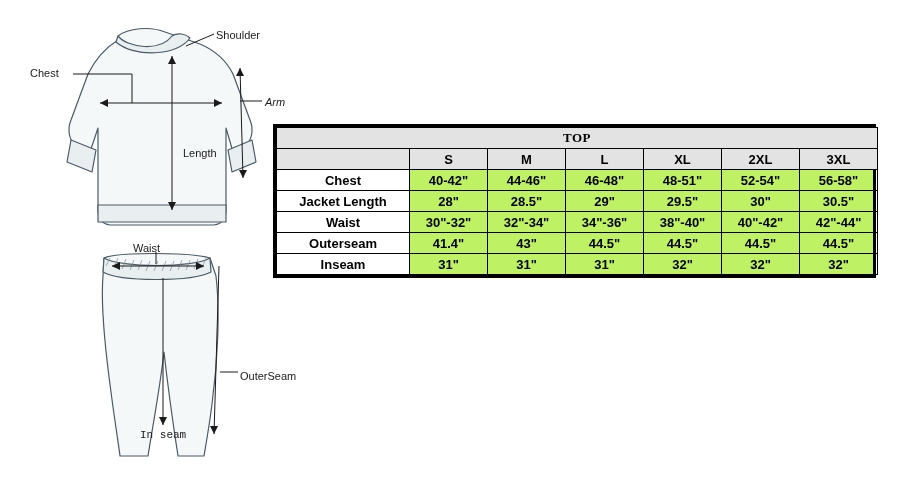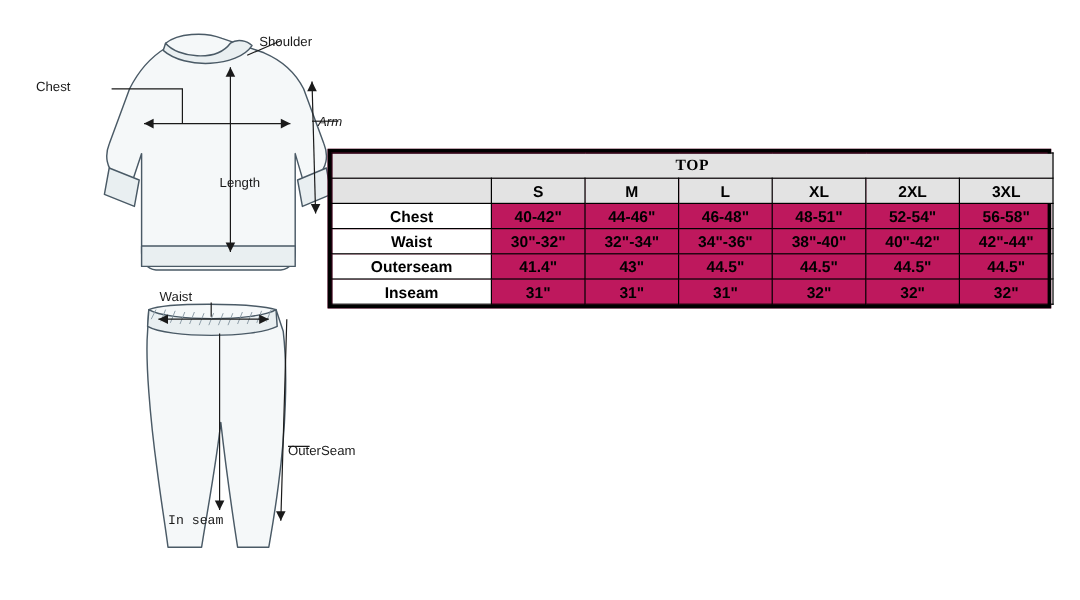--- a/index.html
+++ b/index.html
@@ -20,21 +20,20 @@
     height: 500px;
   }
 
   
   .illustration {
     position: absolute;
     left: 0;
     top: 0;
     width: 300px;
     height: 500px;
-    padding-left: 20px;
   }
   .illustration svg {
     display: block;
   }
   .anno {
     position: absolute;
     font-size: 11px;
     color: #1a1a1a;
     white-space: nowrap;
     font-family: "Liberation Sans", sans-serif;
@@ -47,21 +46,21 @@
   .anno-outerseam { left: 240px; top: 370px; }
   .anno-inseam { left: 140px; top: 429px; font-family: Liberation Mono, monospace; }
 
   
   .table-wrap {
     position: absolute;
     left: 273px;
     top: 124px;
     width: 603px;
     border: 3px solid #000;
-    background: #be185d;
+    background: #bef264;
     box-sizing: border-box;
   }
   table.size-chart {
     border-collapse: collapse;
     width: 100%;
     table-layout: fixed;
     font-family: "Liberation Sans", sans-serif;
   }
   table.size-chart td, table.size-chart th {
     border: 1px solid #000;
@@ -207,20 +206,29 @@
           <tr>
             <td class="row-label">Chest</td>
             <td>40-42"</td>
             <td>44-46"</td>
             <td>46-48"</td>
             <td>48-51"</td>
             <td>52-54"</td>
             <td>56-58"</td>
           </tr>
           <tr>
+            <td class="row-label">Jacket Length</td>
+            <td>28"</td>
+            <td>28.5"</td>
+            <td>29"</td>
+            <td>29.5"</td>
+            <td>30"</td>
+            <td>30.5"</td>
+          </tr>
+          <tr>
             <td class="row-label">Waist</td>
             <td>30"-32"</td>
             <td>32"-34"</td>
             <td>34"-36"</td>
             <td>38"-40"</td>
             <td>40"-42"</td>
             <td>42"-44"</td>
           </tr>
           <tr>
             <td class="row-label">Outerseam</td>

